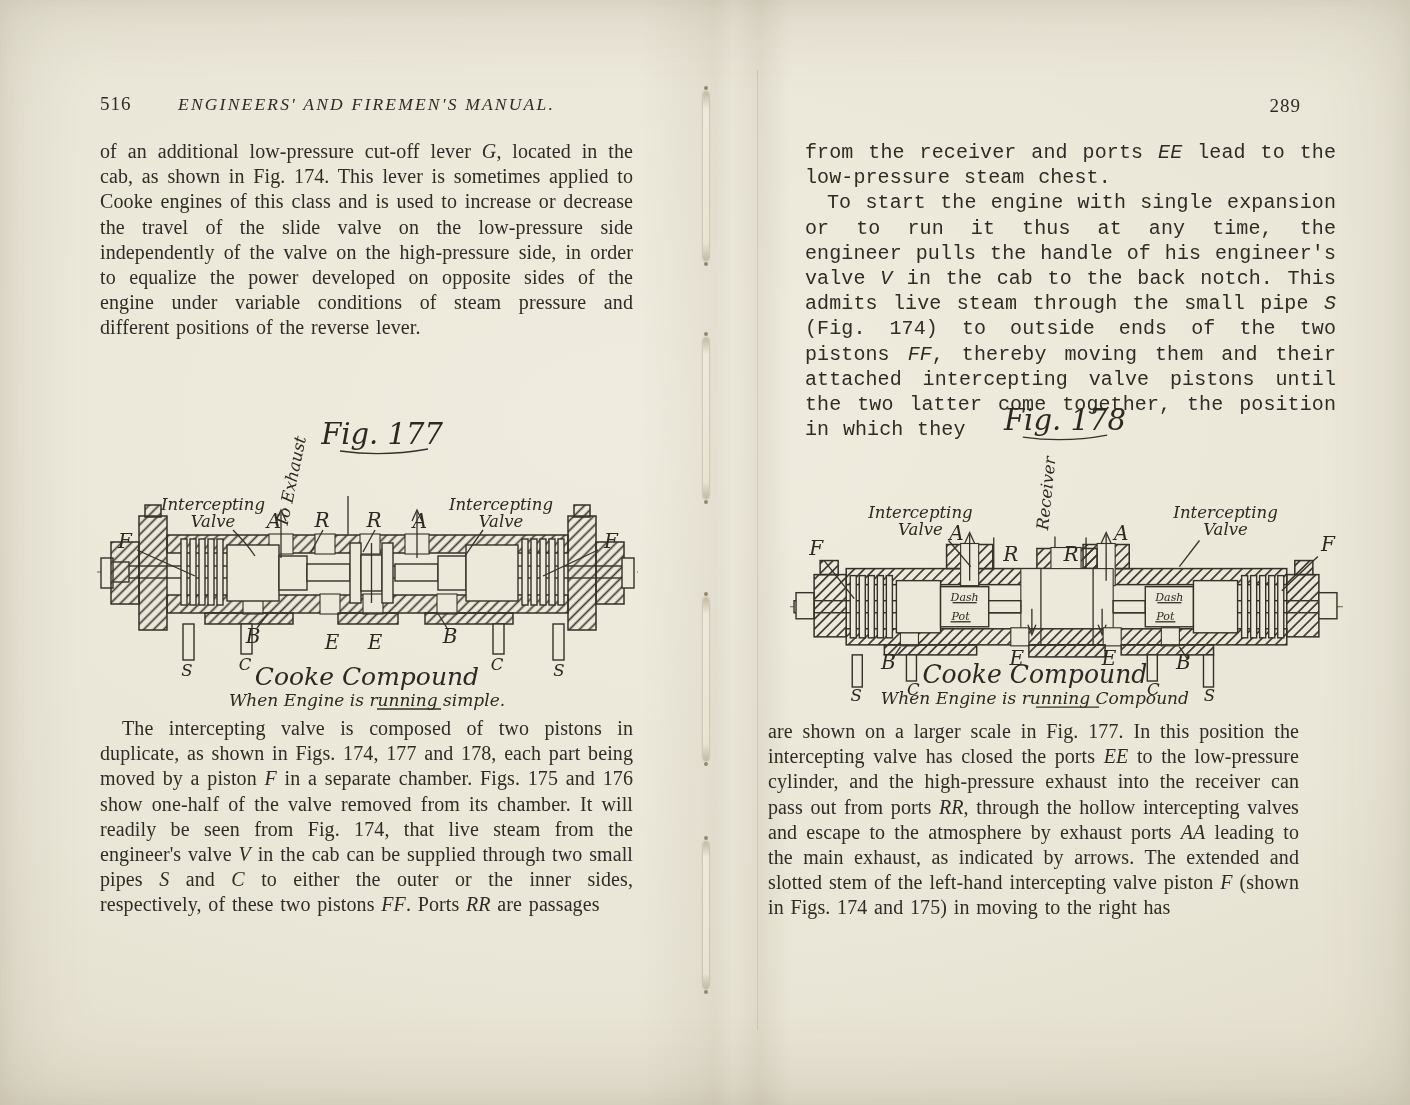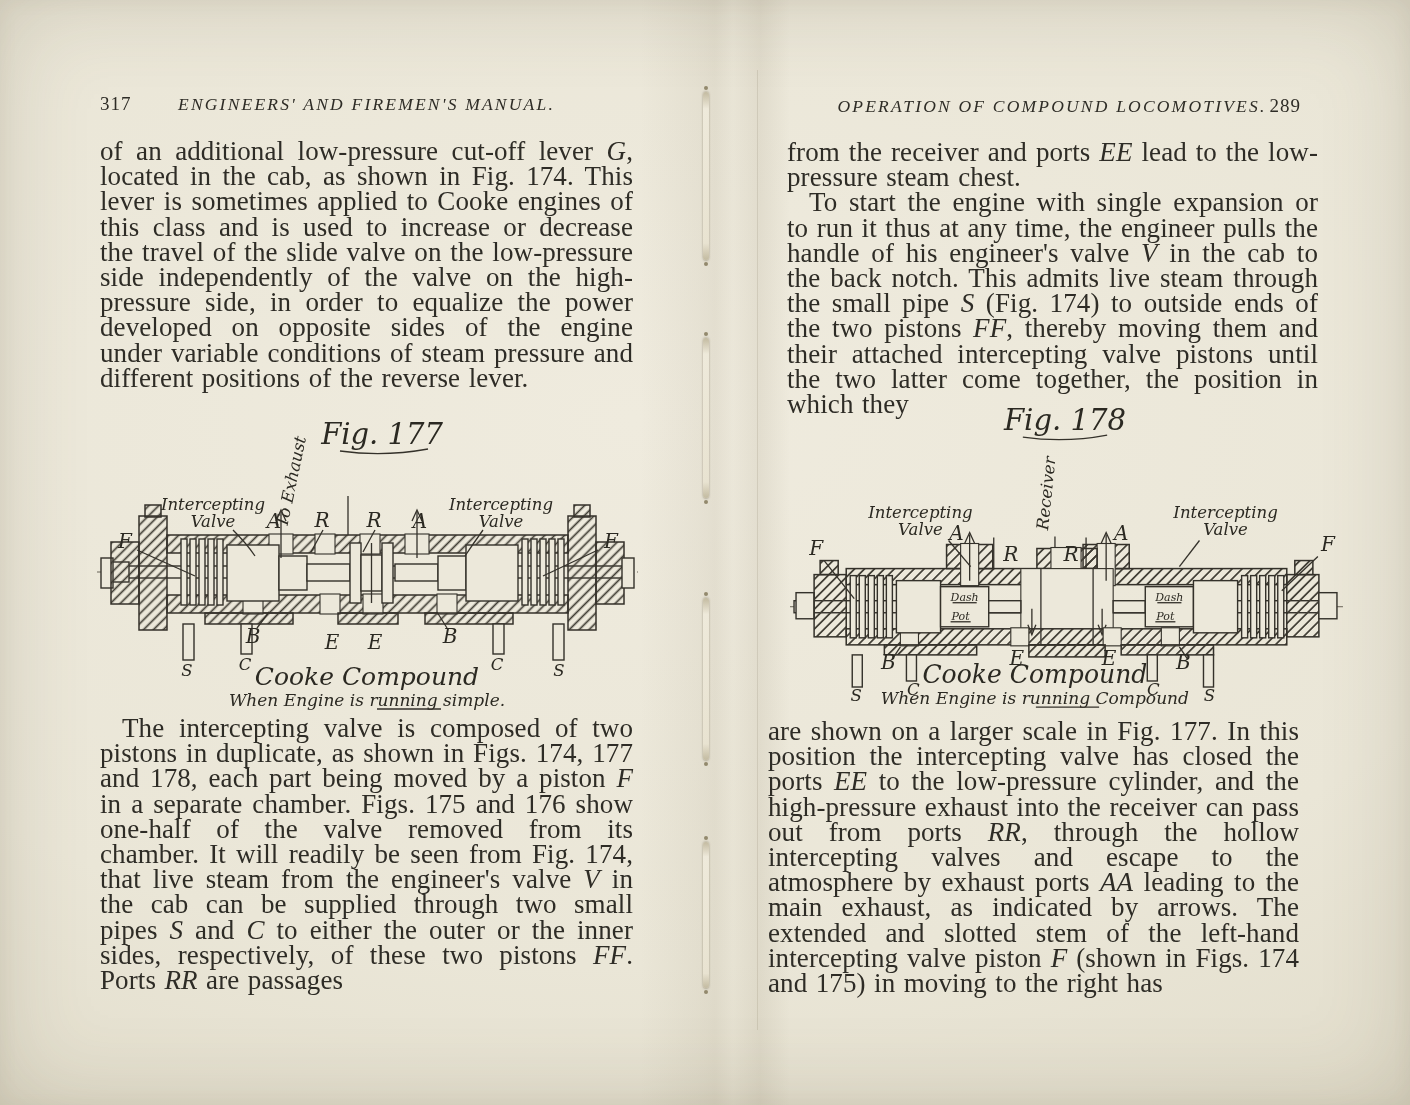--- a/index.html
+++ b/index.html
@@ -21,21 +21,21 @@
     box-shadow:0 1px 2px rgba(90,80,55,0.35), 0 -1px 2px rgba(90,80,55,0.25); }
   .stitch::before,.stitch::after { content:""; position:absolute; left:1px; width:4px; height:4px;
     border-radius:50%; background:#948b6e; }
   .stitch::before { top:-6px; } .stitch::after { bottom:-6px; }
 
   .running-head { position:absolute; height:26px; }
   .rh-title { display:block; text-align:center; font-style:italic; font-size:17.5px; letter-spacing:2.2px; }
   .rh-num { position:absolute; top:-1px; font-size:19px; letter-spacing:1px; }
   .rh-num.left { left:0; } .rh-num.right { right:16px; }
 
-  .body-para { position:absolute; text-align:justify; font-size:27px; line-height:25.2px;
+  .body-para { position:absolute; text-align:justify; font-size:20px; line-height:25.2px;
     word-spacing:1.6px; letter-spacing:0.1px; }
   .body-para p { margin:0; }
   .body-para p.indent { text-indent:22px; }
   .var { font-style:italic; }
 
   .figure { position:absolute;text-align:center; }
   .figure svg { display:block; width:100%; height:auto; }
   .st  { stroke:#34312a; stroke-width:1.5; }
   .part{ fill:#ece8da; stroke:#34312a; stroke-width:1.4; }
   .gap { fill:#ece8da; stroke:#34312a; stroke-width:1.1; }
@@ -52,21 +52,21 @@
 <div class="spread">
 
   <div class="stitch" style="top:92px;  height:168px;"></div>
   <div class="stitch" style="top:338px; height:160px;"></div>
   <div class="stitch" style="top:598px; height:162px;"></div>
   <div class="stitch" style="top:842px; height:146px;"></div>
   <div class="gutter-shade"></div>
   <div class="crease"></div>
 
   <div class="running-head" style="left:100px; top:94px; width:533px;">
-    <span class="rh-num left">317</span>
+    <span class="rh-num left">516</span>
     <span class="rh-title">ENGINEERS' AND FIREMEN'S MANUAL.</span>
   </div>
 
   <div class="body-para" style="left:100px; top:139px; width:533px;">
     <p><span>of an additional low-pressure cut-off lever </span><span class="var">G</span><span>, located in the cab, as shown in Fig. 174.  This lever is sometimes applied to Cooke engines of this class and is used to increase or decrease the travel of the slide valve on the low-pressure side independently of the valve on the high-pressure side, in order to equalize the power developed on opposite sides of the engine under variable conditions of steam pressure and different positions of the reverse lever.</span></p>
   </div>
 
   <div class="figure" style="left:95px; top:406px; width:545px;">
     <svg viewBox="0 0 545 306">
       <defs>
@@ -170,25 +170,24 @@
       <text class="fl fl-sub" text-anchor="middle" x="272" y="300">When Engine is running simple.</text>
       <path d="M282,303 L346,303" class="thin"></path>
     </svg>
   </div>
 
   <div class="body-para" style="left:100px; top:716px; width:533px;">
     <p class="indent"><span>The intercepting valve is composed of two pistons in duplicate, as shown in Figs. 174, 177 and 178, each part being moved by a piston </span><span class="var">F</span><span> in a separate chamber.  Figs. 175 and 176 show one-half of the valve removed from its chamber.  It will readily be seen from Fig. 174, that live steam from the engineer's valve </span><span class="var">V</span><span> in the cab can be supplied through two small pipes </span><span class="var">S</span><span> and </span><span class="var">C</span><span> to either the outer or the inner sides, respectively, of these two pistons </span><span class="var">FF</span><span>.  Ports </span><span class="var">RR</span><span> are passages</span></p>
   </div>
 
   <div class="running-head" style="left:787px; top:96px; width:530px;">
-    <span class="rh-title">OPERATION OF COMPOUND LOCOMOTIVES.</span>
     <span class="rh-num right">289</span>
   </div>
 
-  <div class="body-para" style="left:787px; top:140px; width:531px;">
+  <div class="body-para" style="left:805px; top:140px; width:531px;font-family:Liberation Mono, monospace;">
     <p><span>from the receiver and ports </span><span class="var">EE</span><span> lead to the low-pressure steam chest.</span></p>
     <p class="indent"><span>To start the engine with single expansion or to run it thus at any time, the engineer pulls the handle of his engineer's valve </span><span class="var">V</span><span> in the cab to the back notch.  This admits live steam through the small pipe </span><span class="var">S</span><span> (Fig. 174) to outside ends of the two pistons </span><span class="var">FF</span><span>, thereby moving them and their attached intercepting valve pistons until the two latter come together, the position in which they</span></p>
   </div>
 
   <div class="figure" style="left:788px; top:402px; width:557px;text-decoration:underline;">
     <svg viewBox="0 0 555 307">
       <defs>
         <pattern id="hB" patternUnits="userSpaceOnUse" width="7" height="7" patternTransform="rotate(45)">
           <line x1="3.5" y1="0" x2="3.5" y2="7" class="hatchline"></line>
         </pattern>

